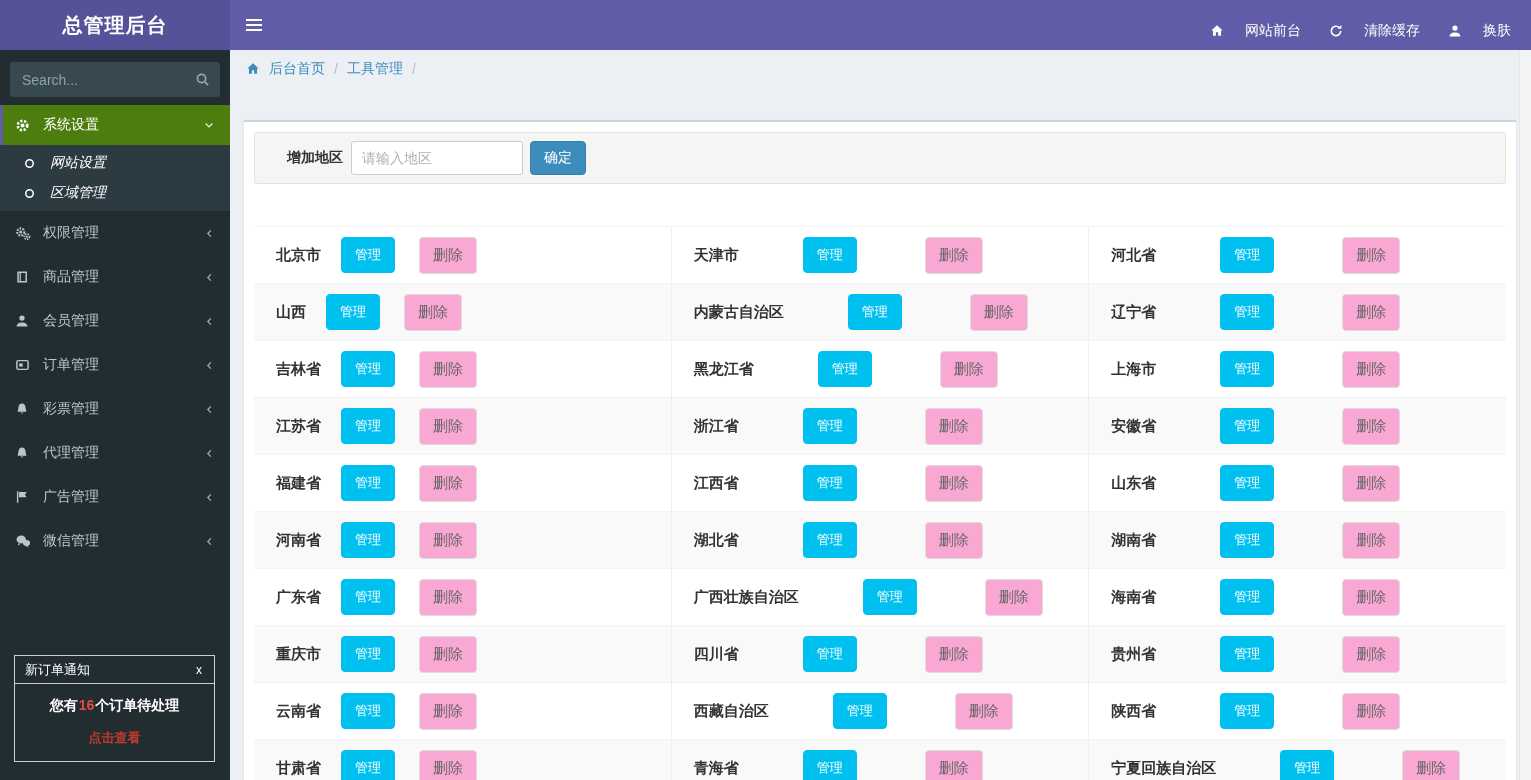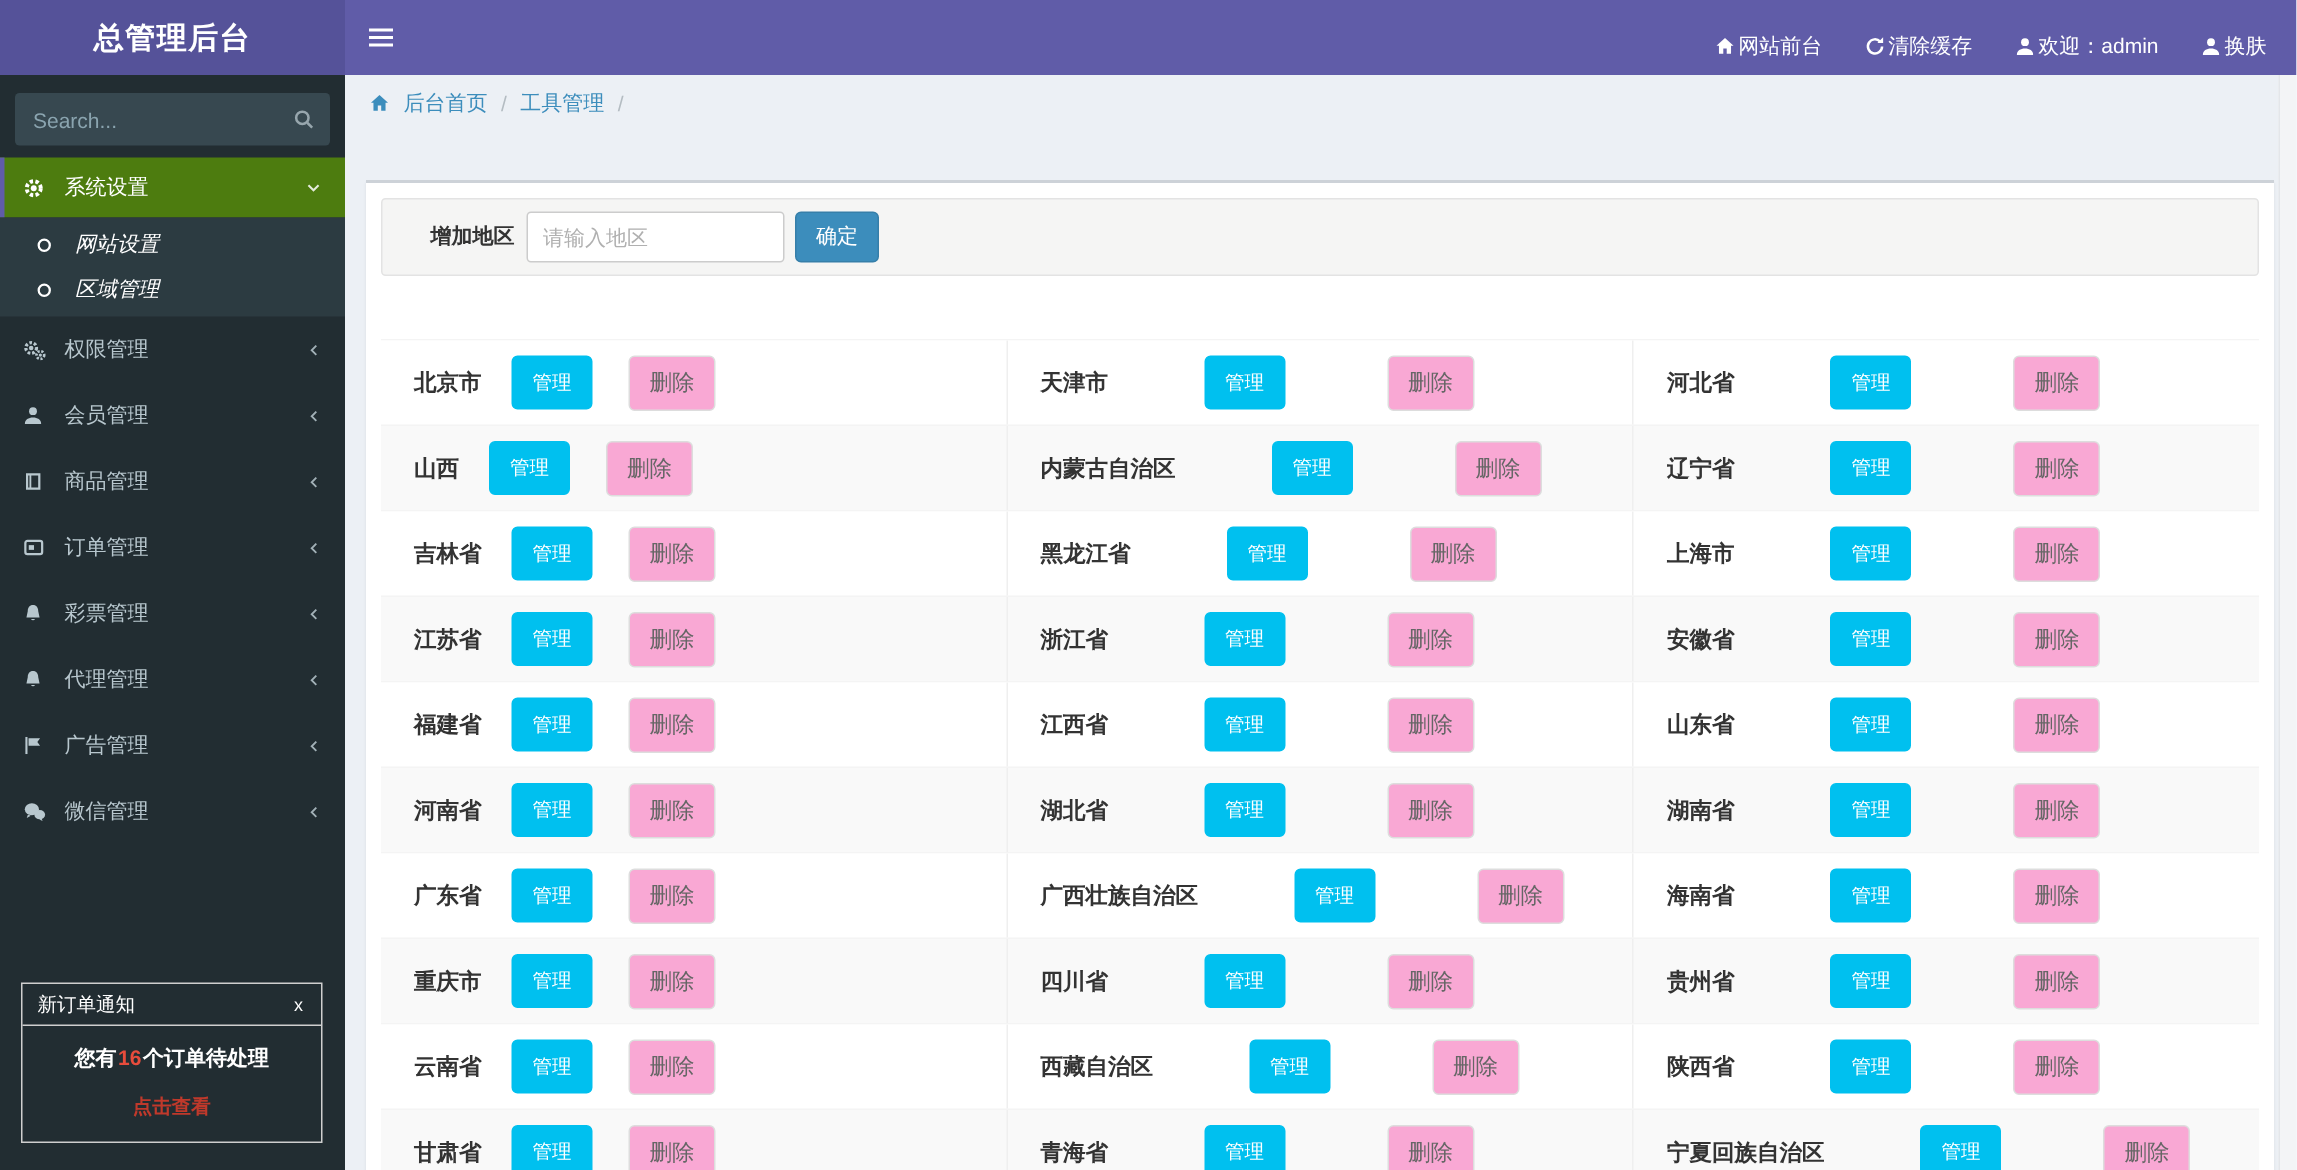--- a/index.html
+++ b/index.html
@@ -6,21 +6,21 @@
   html,body { width:1531px; height:780px; overflow:hidden; }
   body { font-family:"Liberation Sans","DejaVu Sans",sans-serif; background:#ecf0f5; position:relative; }
 
   
   .navbar { position:absolute; top:0; left:0; width:1531px; height:50px; background:#605ca8; display:flex; z-index:30; }
   .logo { width:230px; height:50px; background:#555299; color:#fff; font-size:20px; font-weight:bold;
           display:flex; align-items:center; justify-content:center; letter-spacing:1px; cursor:pointer; }
   .hamburger { width:48px; height:50px; display:flex; flex-direction:column; align-items:center; justify-content:center; gap:3px; cursor:pointer; }
   .hamburger i { display:block; width:16px; height:2px; background:#fff; }
   .nav-right { margin-left:auto; display:flex; align-items:stretch; color:#fff; font-size:14px; padding-right:6px; }
-  .nav-item { display:flex; align-items:center; gap:2px; padding:0 14px; cursor:pointer;margin-top:11px; }
+  .nav-item { display:flex; align-items:center; gap:21px; padding:0 14px; cursor:pointer;margin-top:11px; }
   .nav-item .ic { display:flex; align-items:center; }
 
   
   .sidebar { position:absolute; top:50px; left:0; width:230px; height:730px; background:#222d32; z-index:20; }
   .search-box { margin:12px 10px 6px; height:35px; background:#374850; border-radius:3px;
                 display:flex; align-items:center; padding:0 6px 0 12px;gap:26px; }
   .search-box input { flex:1; min-width:0; background:transparent; border:none; outline:none; color:#ccc; font-size:14px; }
   .search-box input::placeholder { color:#8aa4af; }
   .search-btn { border:none; background:transparent; color:#97a6ad; display:flex; align-items:center; padding:4px; cursor:pointer; }
 
@@ -90,29 +90,20 @@
         <span>网站前台</span>
       </div>
       <div class="nav-item">
         <span class="ic">
           <svg viewBox="0 0 16 16" width="14" height="14">
             <path fill="none" stroke="currentColor" stroke-width="1.9" d="M13.4 8a5.4 5.4 0 1 1-1.5-3.8"></path>
             <path fill="currentColor" d="M14.2 1v4.4h-4.4z"></path>
           </svg>
         </span>
         <span>清除缓存</span>
-      </div>
-      <div class="nav-item">
-        <span class="ic">
-          <svg viewBox="0 0 16 16" width="14" height="14">
-            <circle cx="8" cy="4.7" r="3" fill="currentColor"></circle>
-            <path fill="currentColor" d="M1.8 14.4c0-3.2 2.8-4.8 6.2-4.8s6.2 1.6 6.2 4.8z"></path>
-          </svg>
-        </span>
-        <span>欢迎：admin</span>
       </div>
       <div class="nav-item">
         <span class="ic">
           <svg viewBox="0 0 16 16" width="14" height="14">
             <circle cx="8" cy="4.7" r="3" fill="currentColor"></circle>
             <path fill="currentColor" d="M1.8 14.4c0-3.2 2.8-4.8 6.2-4.8s6.2 1.6 6.2 4.8z"></path>
           </svg>
         </span>
         <span>换肤</span>
       </div>
@@ -176,39 +167,39 @@
         <span>权限管理</span>
         <span class="chev">
           <svg viewBox="0 0 16 16" width="11" height="11">
             <path d="M10 3.5 5.5 8 10 12.5" fill="none" stroke="currentColor" stroke-width="1.8"></path>
           </svg>
         </span>
       </div>
       <div class="menu-item">
         <span class="mi-icon">
           <svg viewBox="0 0 16 16" width="14" height="14">
+            <path d="M3.5 2.5h9.3v11H3.5z" fill="none" stroke="currentColor" stroke-width="1.7"></path>
+            <path d="M6 2.5v11" stroke="currentColor" stroke-width="1.4"></path>
+          </svg>
+        </span>
+        <span>商品管理</span>
+        <span class="chev">
+          <svg viewBox="0 0 16 16" width="11" height="11">
+            <path d="M10 3.5 5.5 8 10 12.5" fill="none" stroke="currentColor" stroke-width="1.8"></path>
+          </svg>
+        </span>
+      </div>
+      <div class="menu-item">
+        <span class="mi-icon">
+          <svg viewBox="0 0 16 16" width="14" height="14">
             <circle cx="8" cy="4.7" r="3" fill="currentColor"></circle>
             <path fill="currentColor" d="M1.8 14.4c0-3.2 2.8-4.8 6.2-4.8s6.2 1.6 6.2 4.8z"></path>
           </svg>
         </span>
         <span>会员管理</span>
-        <span class="chev">
-          <svg viewBox="0 0 16 16" width="11" height="11">
-            <path d="M10 3.5 5.5 8 10 12.5" fill="none" stroke="currentColor" stroke-width="1.8"></path>
-          </svg>
-        </span>
-      </div>
-      <div class="menu-item">
-        <span class="mi-icon">
-          <svg viewBox="0 0 16 16" width="14" height="14">
-            <path d="M3.5 2.5h9.3v11H3.5z" fill="none" stroke="currentColor" stroke-width="1.7"></path>
-            <path d="M6 2.5v11" stroke="currentColor" stroke-width="1.4"></path>
-          </svg>
-        </span>
-        <span>商品管理</span>
         <span class="chev">
           <svg viewBox="0 0 16 16" width="11" height="11">
             <path d="M10 3.5 5.5 8 10 12.5" fill="none" stroke="currentColor" stroke-width="1.8"></path>
           </svg>
         </span>
       </div>
       <div class="menu-item">
         <span class="mi-icon">
           <svg viewBox="0 0 16 16" width="15" height="14">
             <rect x="1.6" y="3" width="12.8" height="10" rx="1.6" fill="none" stroke="currentColor" stroke-width="1.7"></rect>

